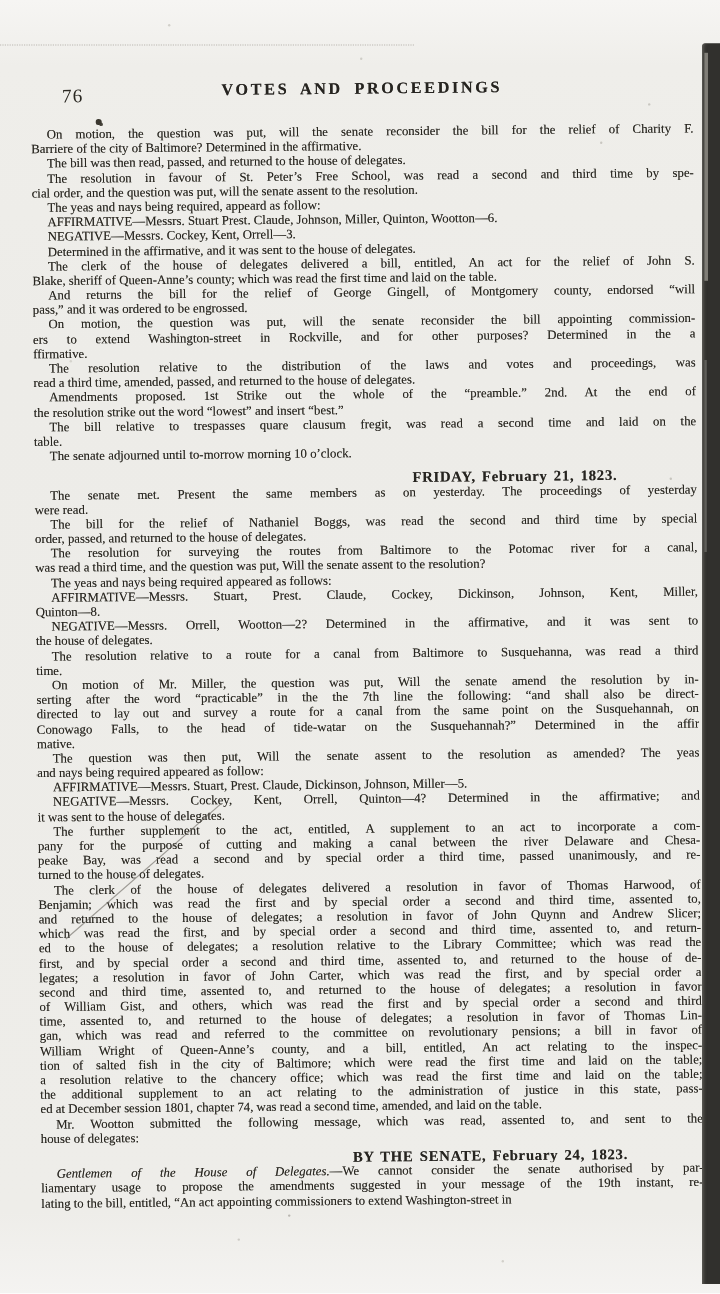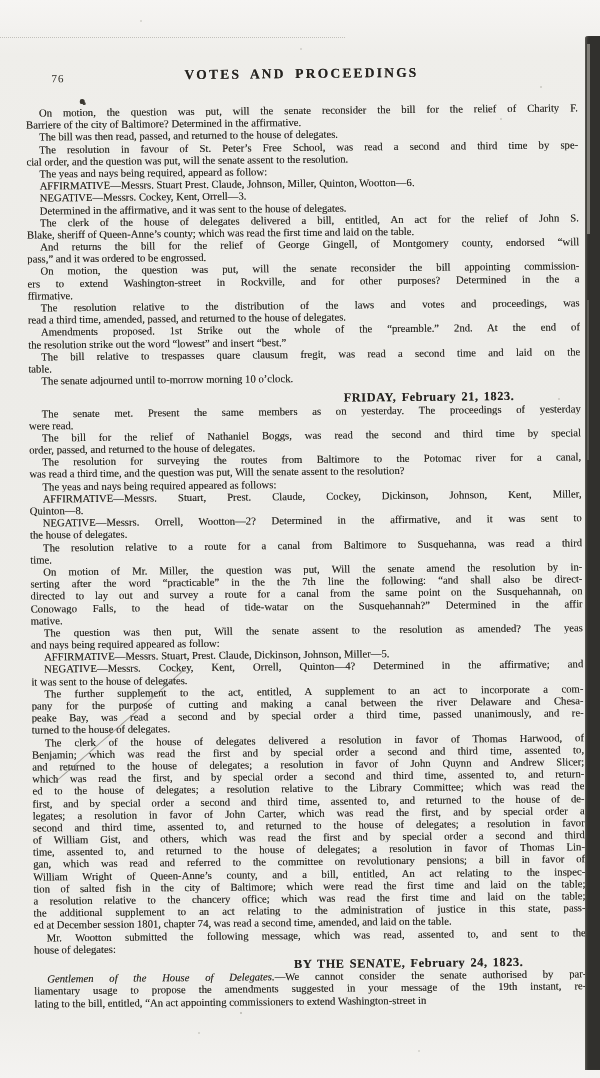--- a/index.html
+++ b/index.html
@@ -18,21 +18,21 @@
             box-shadow:2px 2px 0 -1px #4a473f;}
   #specks{position:absolute;left:0;top:0;width:2px;height:2px;background:transparent;border-radius:50%;
           box-shadow:140px 20px 0 #d2d0ca, 300px 48px 0 #cfcdc7, 500px 118px 0 #c9c7c1,
                      58px 300px 0 #d5d3cd, 558px 398px 0 #c6c4be, 118px 520px 0 #d2d0ca,
                      30px 645px 0 #c9c7c1, 478px 700px 0 #d5d3cd, 198px 1032px 0 #cdcbc5,
                      418px 1050px 0 #d2d0ca, 540px 86px 0 #c9c7c1, 240px 1012px 0 #b9b7b1;}
   
   #sheet{position:absolute;inset:0;transform:rotate(-0.55deg);transform-origin:50% 50%;}
   
   #hdr{position:absolute;left:30px;top:66px;width:552px;height:22px;color:#2a2822;}
-  #pgnum{position:absolute;left:26px;top:4px;font-size:11px;letter-spacing:1px;}
+  #pgnum{position:absolute;left:26px;top:4px;font-size:16px;letter-spacing:1px;}
   #rtitle{position:absolute;left:0;right:0;top:0;text-align:center;font-size:13.5px;font-weight:bold;
           letter-spacing:2.2px;word-spacing:4px;color:#262420;text-shadow:0 0 .5px rgba(38,36,32,.65);}
   
   #col{position:absolute;left:30px;top:104px;width:552px;color:#292721;font-size:10.7px;
        text-shadow:0 0 .45px rgba(41,39,33,.55);}
   .line{height:12.2px;line-height:12.2px;overflow:hidden;white-space:nowrap;text-align:left;}
   .line.just{white-space:normal;text-align:justify;text-align-last:justify;}
   .line.ind{padding-left:13px;}
   .line.hdg{font-size:12.3px;letter-spacing:.6px;word-spacing:1.5px;font-weight:bold;color:#262420;
             white-space:nowrap;text-align:left;}

